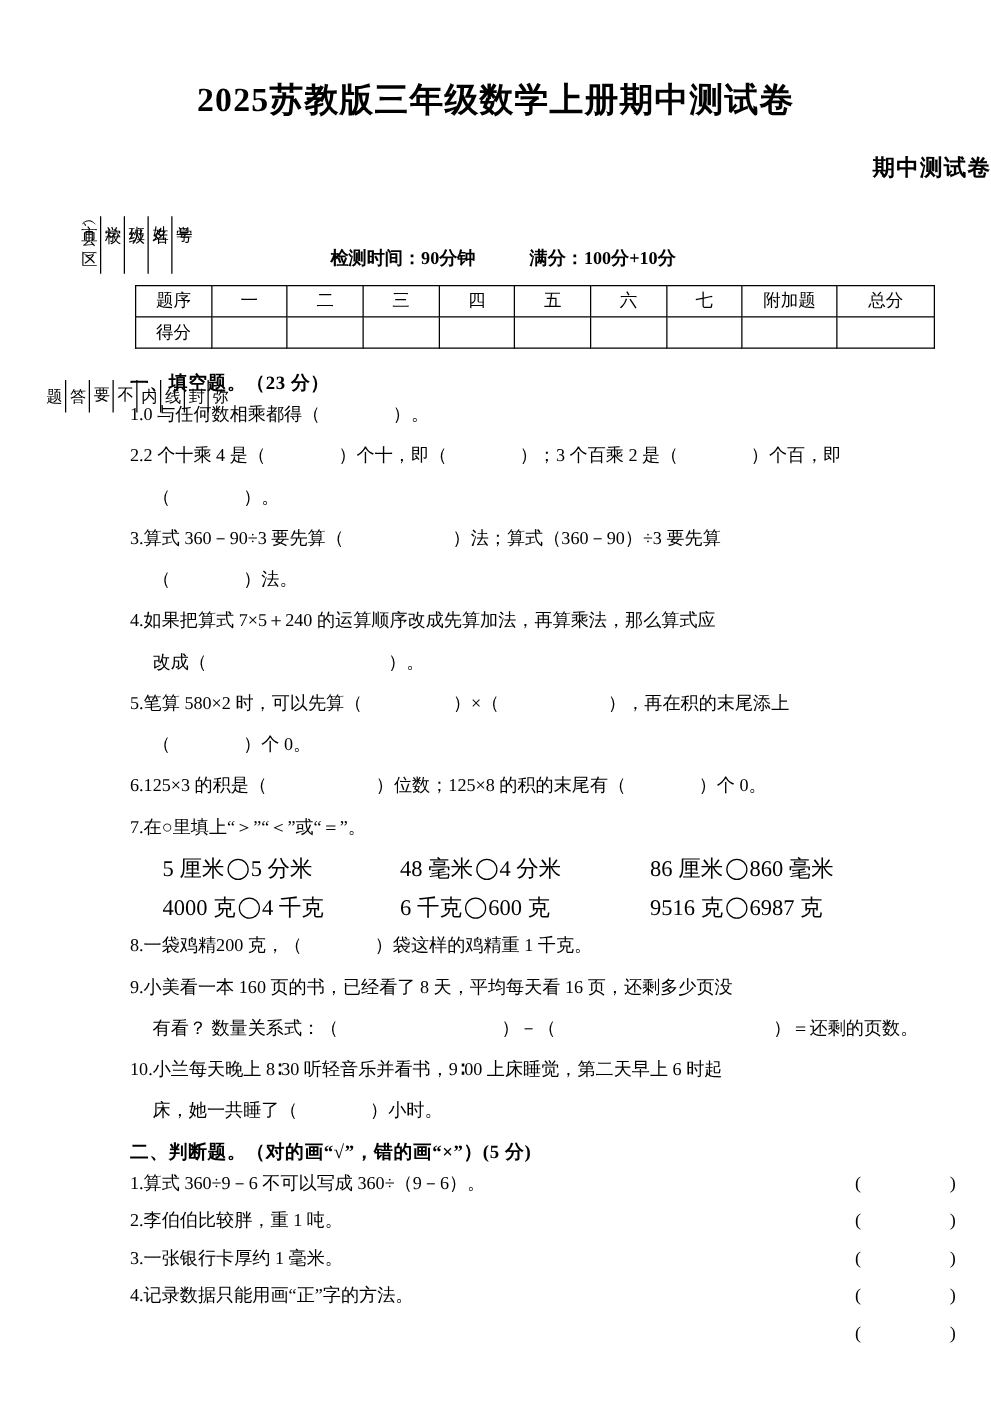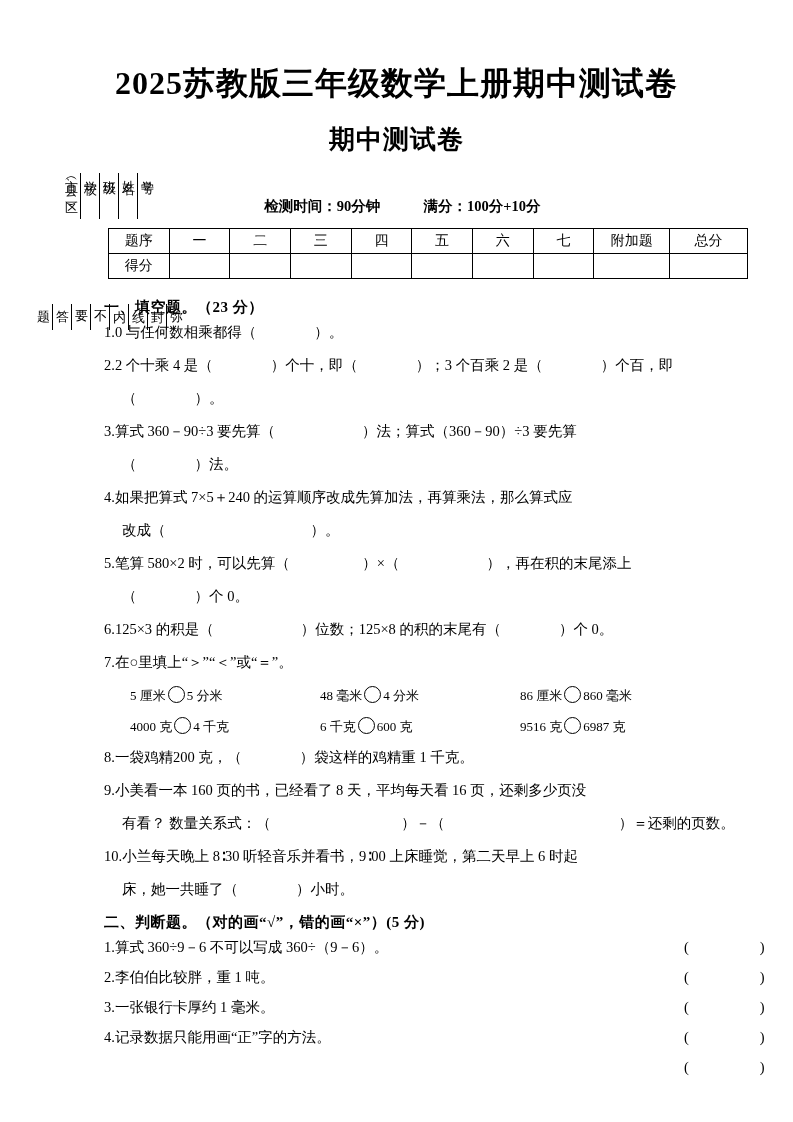--- a/index.html
+++ b/index.html
@@ -68,31 +68,31 @@
     margin: 4px auto 22px auto;
     width: 0;
   }
 
   
   .title-main {
     position: absolute;
     left: 0; right: 0;
     top: 62px;
     text-align: center;
-    font-size: 32px;
+    font-size: 27px;
     font-weight: bold;
     font-family: "Liberation Serif", serif;
     letter-spacing: 1px;
   }
   .title-sub {
     position: absolute;
     left: 0; right: 0;
     top: 122px;
-    text-align: center;
-    font-size: 26px;
+    text-align: right;
+    font-size: 18px;
     font-weight: bold;
     letter-spacing: 1px;
   }
   .meta-line {
     position: absolute;
     left: 12px; right: 0;
     top: 197px;
     text-align: center;
     font-size: 14.5px;
     font-weight: bold;
@@ -156,21 +156,21 @@
     height: 15px;
     border: 1px solid #000;
     border-radius: 50%;
     vertical-align: -3px;
     margin: 0 2px;
   }
 
   .cmp-row {
     padding-left: 26px;
     line-height: 31px;
-    font-size: 13px;
+    font-size: 18px;
   }
   .cmp-row span.item {
     display: inline-block;
   }
   .cmp-a { width: 190px; }
   .cmp-b { width: 200px; }
   .cmp-c { width: 200px; }
 
   .tf-row {
     position: relative;

